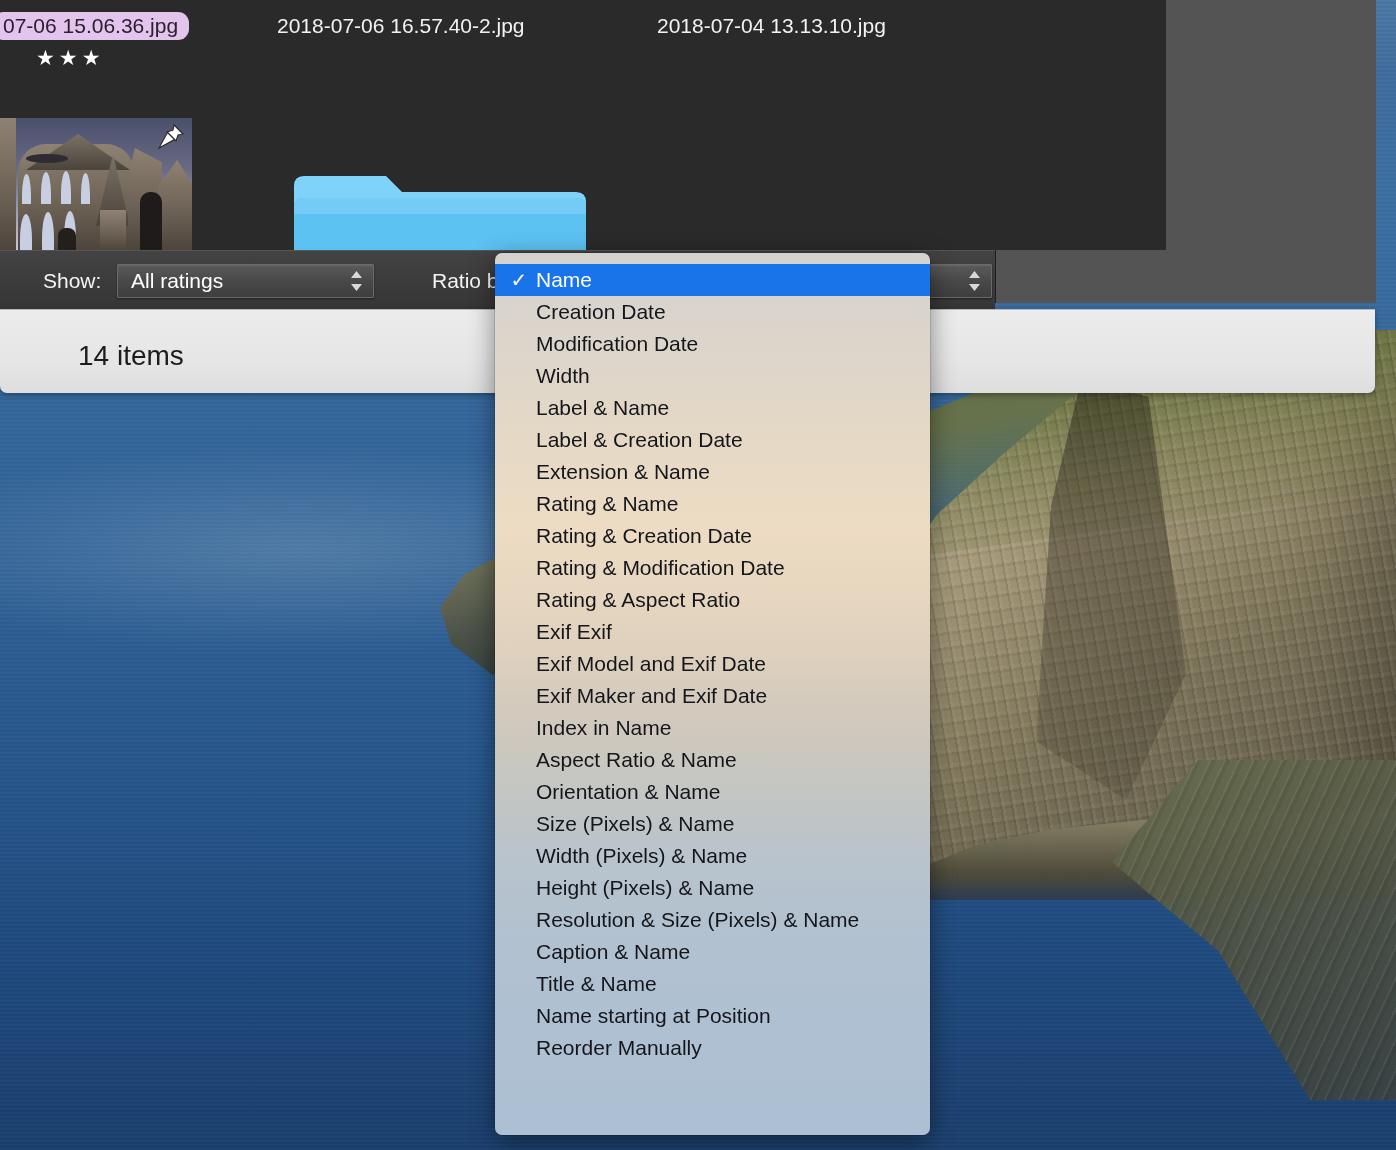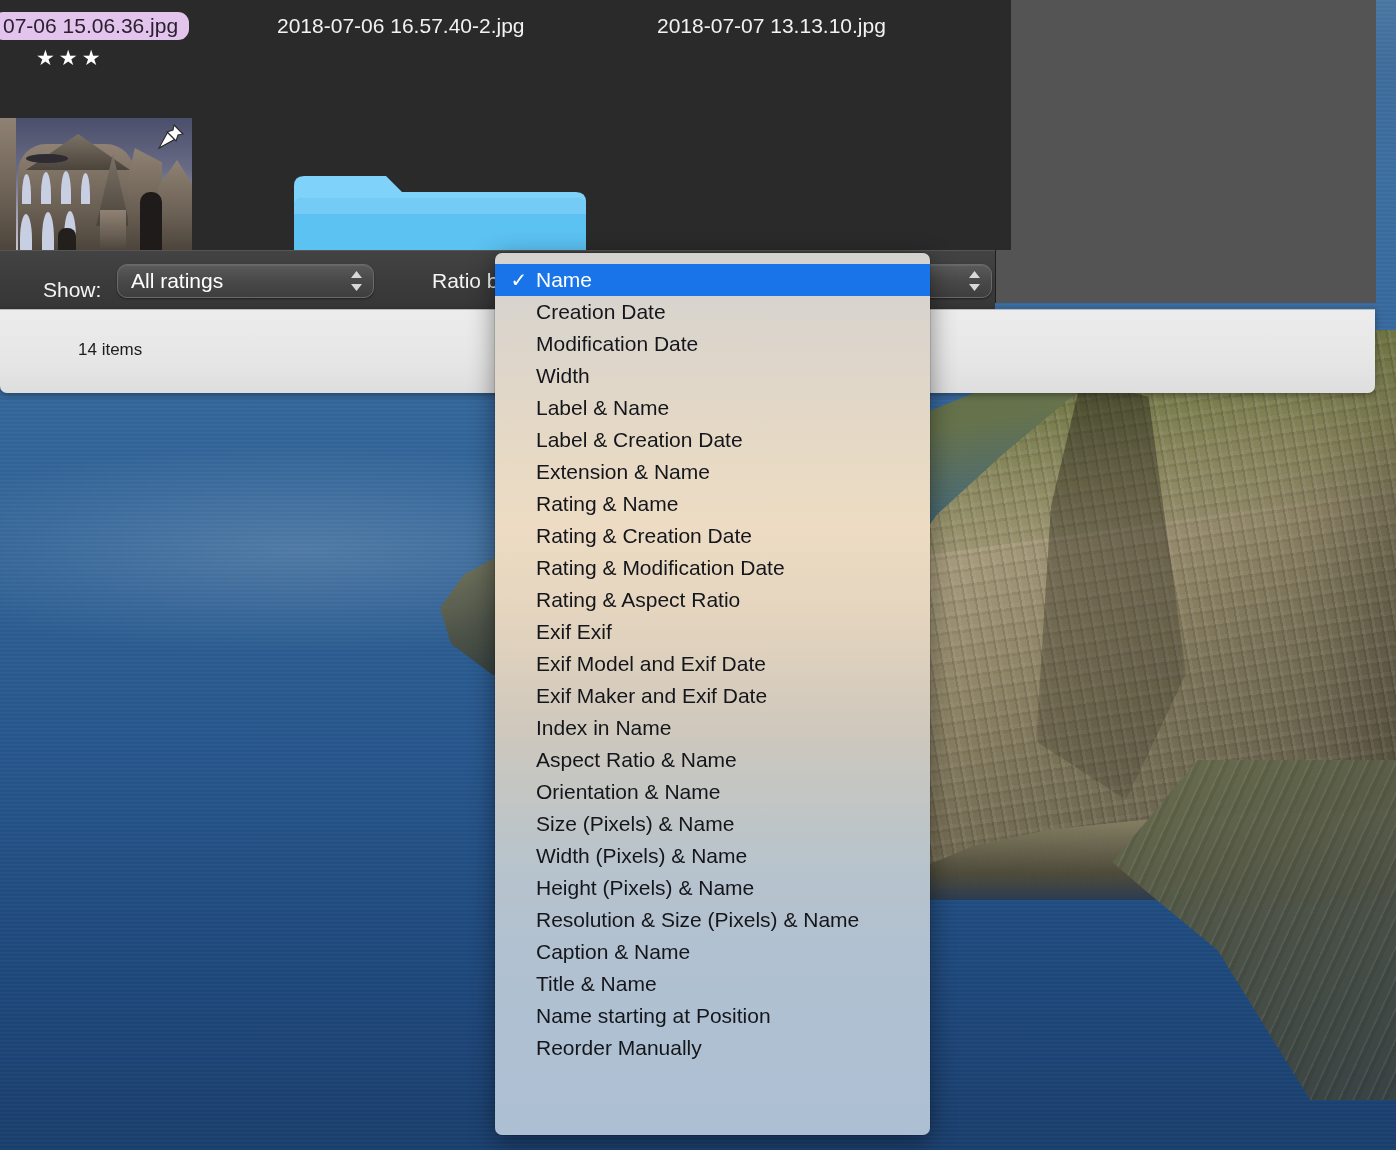--- a/index.html
+++ b/index.html
@@ -80,21 +80,21 @@
   .rock-lower-tex{
     position:absolute;right:0;top:760px;width:330px;height:340px;
     clip-path:polygon(40% 0,100% 0,100% 100%,74% 100%,46% 56%,26% 40%,14% 30%);
     opacity:.35;
     background:repeating-linear-gradient(115deg,rgba(255,255,255,.16) 0 2px,rgba(0,0,0,.2) 2px 6px,rgba(0,0,0,0) 6px 13px);
   }
 
   
   #window{position:absolute;left:0;top:0;width:1375px;height:392px;}
   #browser{
-    position:absolute;left:0;top:0;width:1011px;height:250px;
+    position:absolute;left:0;top:0;width:1166px;height:250px;
     background:#2a2a2a;overflow:hidden;
   }
   #preview-pane{
     position:absolute;left:995px;top:0;width:380px;height:303px;
     background:#555454;border-left:1px solid #1f1f1f;
   }
 
   
   .fname{
     position:absolute;top:14px;color:#f2f2f2;font-size:21px;white-space:nowrap;
@@ -127,39 +127,39 @@
   
   #toolbar{
     position:absolute;left:0;top:250px;width:995px;height:59px;
     background:linear-gradient(180deg,#434343,#3b3b3b 55%,#363636);
     border-top:1px solid #555;
   }
   .tb-label{
     position:absolute;top:18px;color:#f4f4f4;font-size:21px;white-space:nowrap;
   }
   .popup-btn{
-    position:absolute;top:264px;height:32px;border-radius:10px;
+    position:absolute;top:264px;height:32px;border-radius:1px;
     background:linear-gradient(180deg,#5a5a5a,#484848 52%,#3e3e3e);
     border:1px solid #6a6a6a;box-shadow:0 1px 0 rgba(255,255,255,.08) inset,0 1px 2px rgba(0,0,0,.45);
   }
   .popup-btn .pv{
     position:absolute;left:13px;top:4px;color:#fff;font-size:21px;white-space:nowrap;
   }
   .popup-arrows{position:absolute;right:10px;top:5px;width:13px;height:22px;}
 
   
   #statusbar{
     position:absolute;left:0;top:309px;width:1375px;height:83px;
     background:linear-gradient(180deg,#ececec,#e6e6e6 60%,#dedede);
     border-top:1px solid #b9b9b9;
     border-bottom-left-radius:7px;border-bottom-right-radius:7px;
     box-shadow:0 2px 6px rgba(0,0,0,.35);
   }
   #statusbar .count{
-    position:absolute;left:78px;top:30px;color:#1d1d1d;font-size:17px;
+    position:absolute;left:78px;top:30px;color:#1d1d1d;font-size:28px;
   }
 
   
   #sortmenu{
     position:absolute;left:495px;top:253px;width:435px;height:882px;
     border-radius:7px;
     background:linear-gradient(180deg,
         #d4d2cf 0%, #dcd5cb 10%, #e6d9c5 22%, #eddcc3 31%,
         #e8d7c0 38%, #ddd0bd 46%, #cfc8bd 54%, #c2c6c4 62%,
         #b7c3cd 70%, #b2c1d0 78%, #aec0d2 88%, #adbfd2 100%);
@@ -202,21 +202,21 @@
 
   <div id="preview-pane"></div>
 
   <div id="browser">
 
     <div class="fname selected" style="left:-8px;">07-06 15.06.36.jpg</div>
     <div class="stars" style="left:36px;">★★★</div>
 
     <div class="fname" style="left:277px;text-align:center;">2018-07-06 16.57.40-2.jpg</div>
 
-    <div class="fname" style="left:657px;">2018-07-07 13.13.10.jpg</div>
+    <div class="fname" style="left:657px;">2018-07-04 13.13.10.jpg</div>
 
     <div class="thumb-abbey">
       <div class="abbey-wall" style="left:-14px;top:0;width:30px;height:132px;"></div>
       <div class="abbey-wall" style="left:18px;top:26px;width:116px;height:106px;border-radius:28px 28px 0 0;"></div>
       <div class="abbey-spire" style="left:26px;top:16px;width:104px;height:36px;"></div>
       <div class="abbey-arch" style="left:22px;top:56px;width:9px;height:30px;"></div>
       <div class="abbey-arch" style="left:41px;top:54px;width:10px;height:32px;"></div>
       <div class="abbey-arch" style="left:61px;top:53px;width:10px;height:33px;"></div>
       <div class="abbey-arch" style="left:81px;top:55px;width:9px;height:31px;"></div>
       <div class="abbey-arch" style="left:20px;top:96px;width:12px;height:36px;"></div>
@@ -241,21 +241,21 @@
     <span class="folder-icon">
       <svg width="300" height="82" viewBox="0 0 300 82">
         <path d="M4 18 Q4 8 14 8 H96 L112 24 H286 Q296 24 296 34 V82 H4 Z" fill="#7fd2fa"></path>
         <path d="M4 38 Q4 30 14 30 H286 Q296 30 296 40 V82 H4 Z" fill="#5cc2f2"></path>
         <path d="M4 38 Q4 30 14 30 H286 Q296 30 296 40 V46 H4 Z" fill="#74cbf6"></path>
       </svg>
     </span>
   </div>
 
   <div id="toolbar">
-    <span class="tb-label" style="left:43px;margin-top:9px;">Show:</span>
+    <span class="tb-label" style="left:43px;">Show:</span>
     <span class="tb-label" style="left:432px;">Ratio b</span>
   </div>
 
   <div class="popup-btn" style="left:117px;width:255px;">
     <span class="pv">All ratings</span>
     <span class="popup-arrows">
       <svg width="13" height="22" viewBox="0 0 13 22">
         <path d="M6.5 1 L12 8 H1 Z" fill="#d8d8d8"></path>
         <path d="M6.5 21 L12 14 H1 Z" fill="#d8d8d8"></path>
       </svg>

